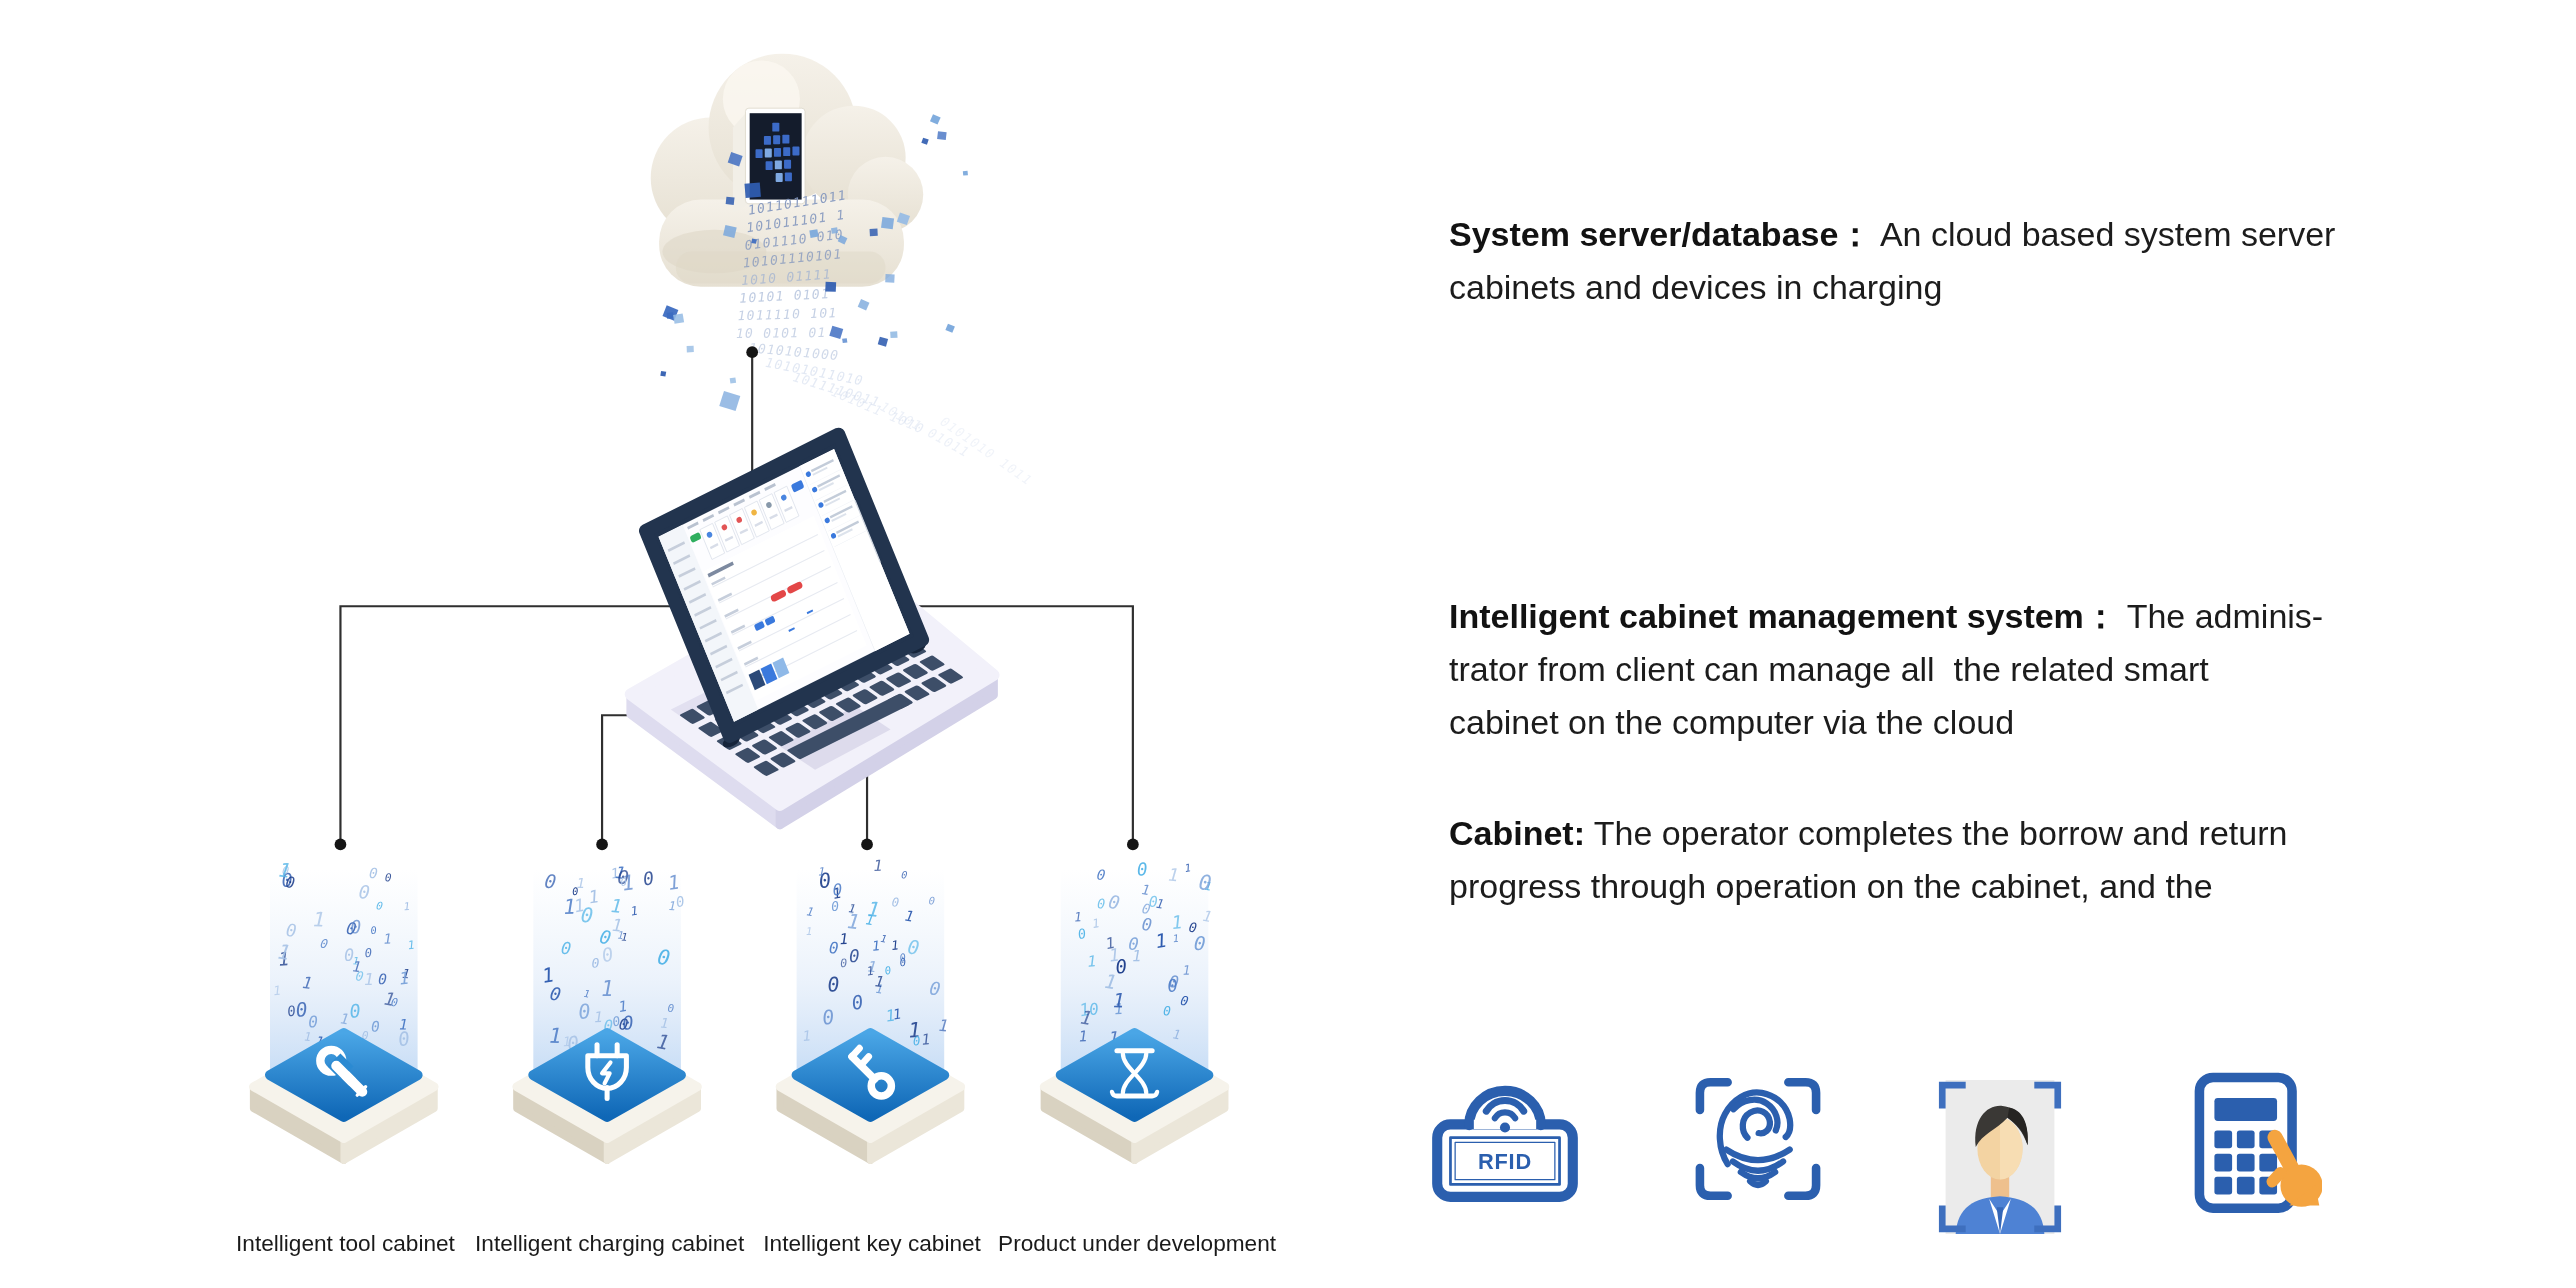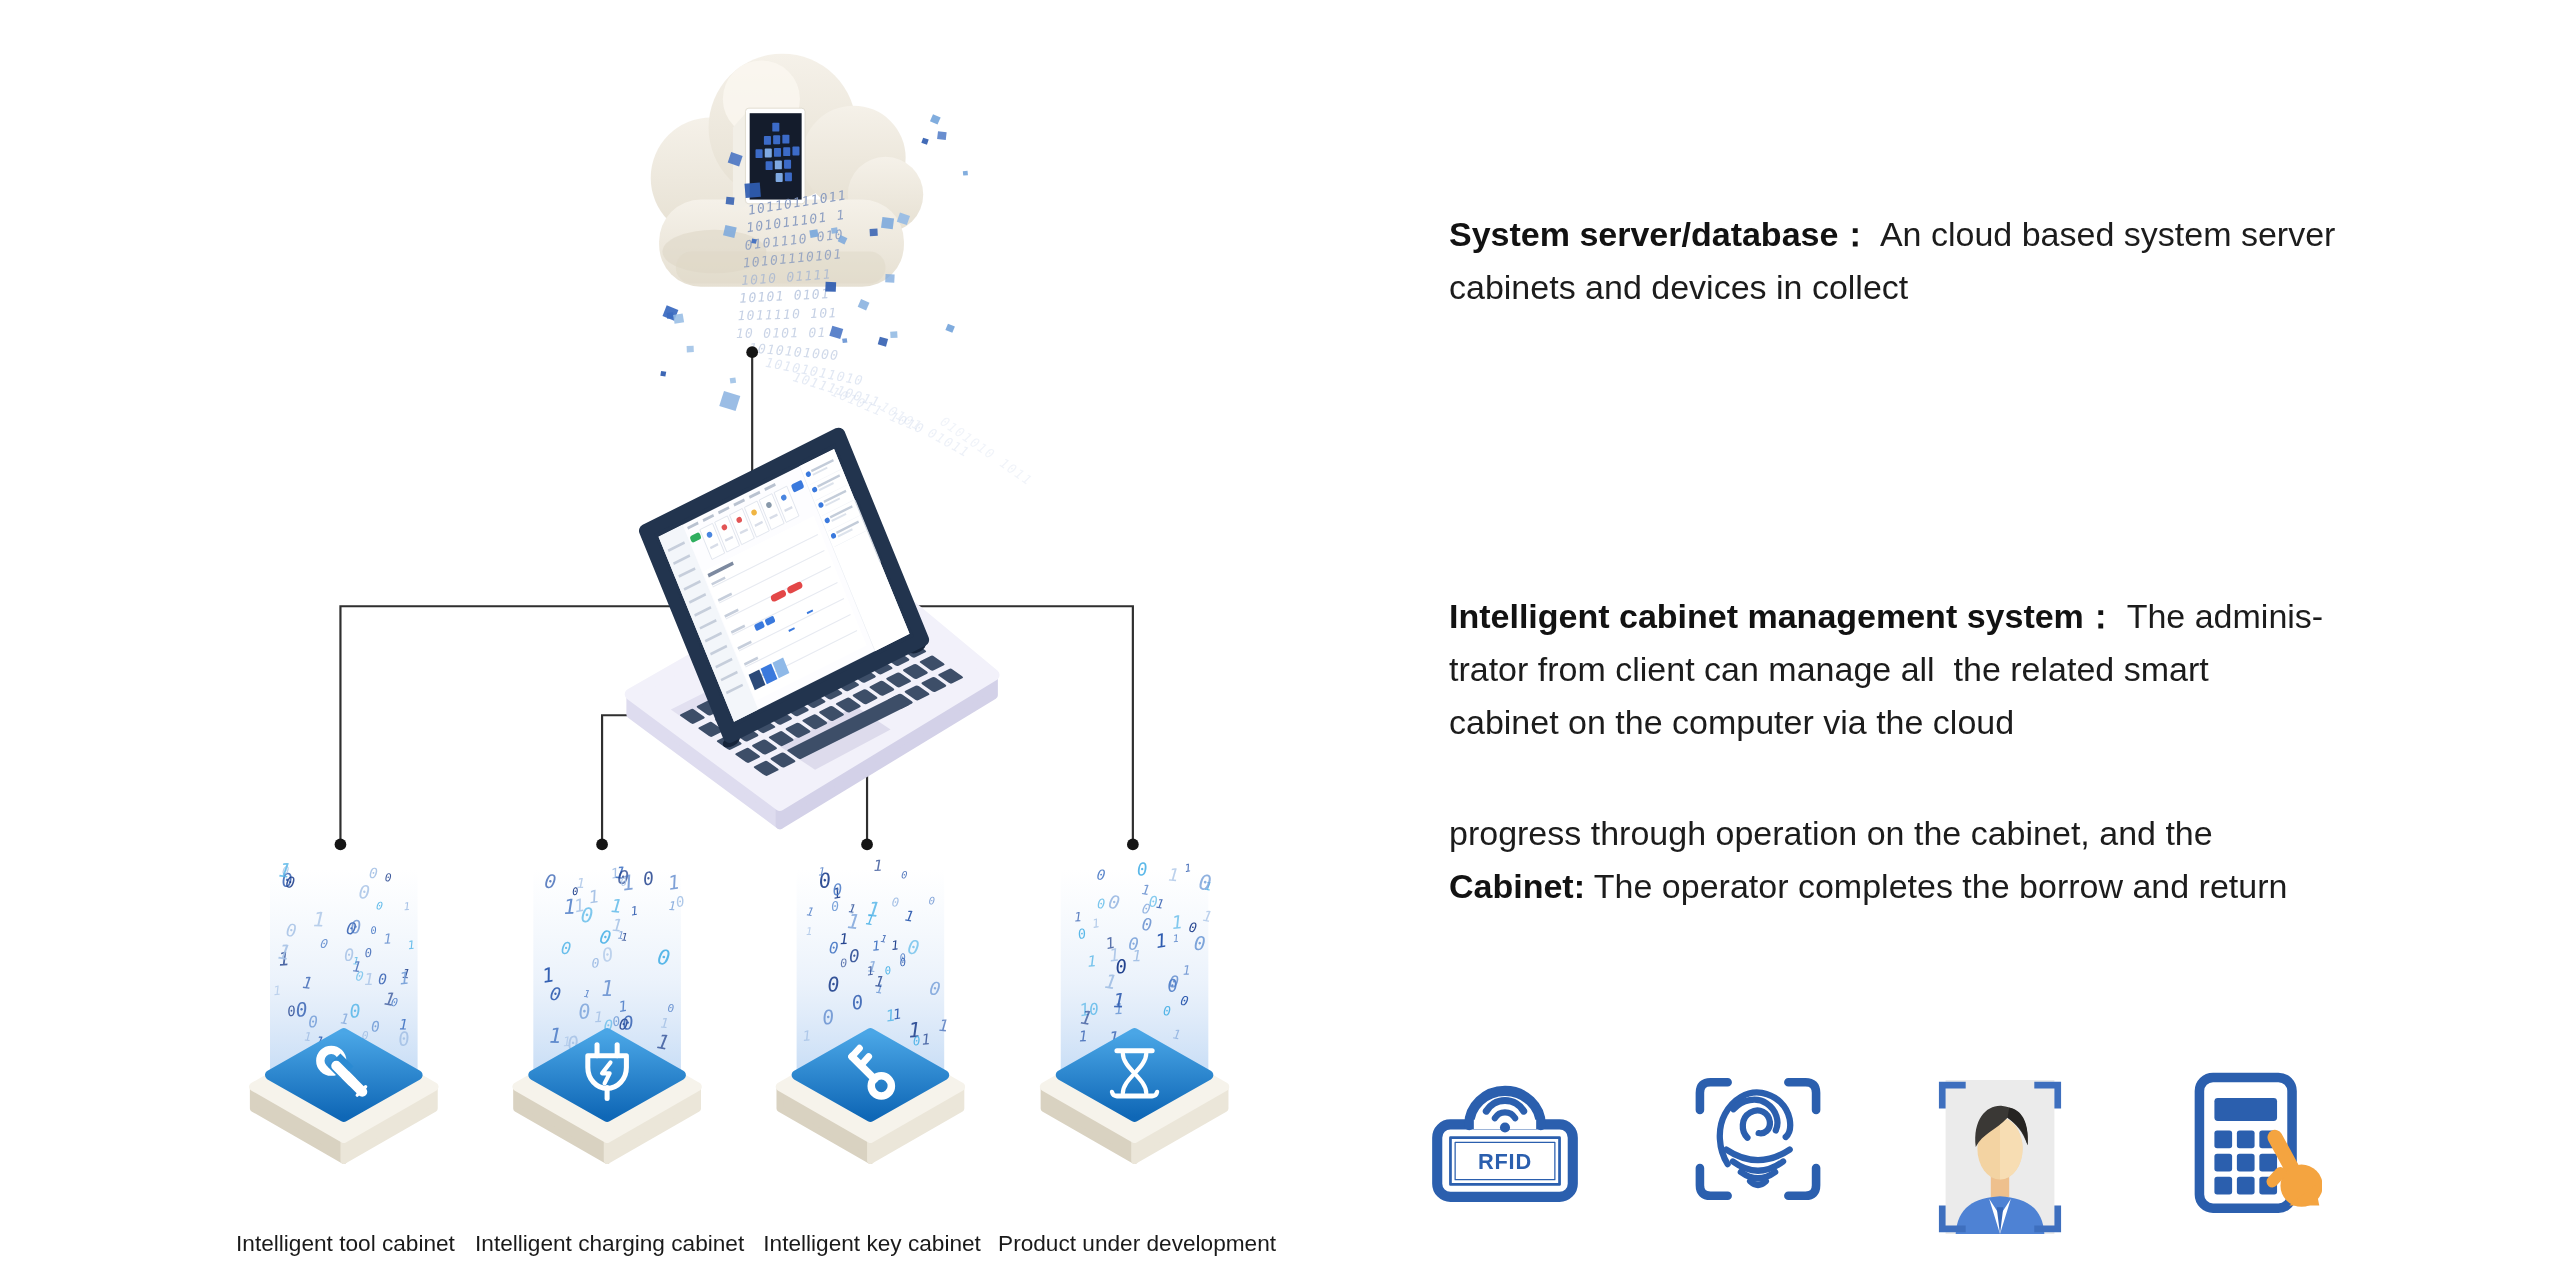--- a/index.html
+++ b/index.html
@@ -538,30 +538,30 @@
       <text x="412" y="1492">Intelligent tool cabinet</text>
       <text x="727" y="1492">Intelligent charging cabinet</text>
       <text x="1040" y="1492">Intelligent key cabinet</text>
       <text x="1356" y="1492">Product under development</text>
     </g>
   </svg>
 
   <div class="annots">
     <div class="annot" id="annot-0">
       <div class="line"><span class="ttl">System server/database：</span><span> An cloud based system server</span></div>
-      <div class="line">cabinets and devices in collect</div>
+      <div class="line">cabinets and devices in charging</div>
     </div>
     <div class="annot" id="annot-1">
       <div class="line"><span class="ttl">Intelligent cabinet management system：</span><span> The adminis-</span></div>
       <div class="line">trator from client can manage all  the related smart</div>
       <div class="line">cabinet on the computer via the cloud</div>
     </div>
     <div class="annot" id="annot-2">
+      <div class="line"><span class="ttl">Cabinet:</span><span> The operator completes the borrow and return</span></div>
       <div class="line">progress through operation on the cabinet, and the</div>
-      <div class="line"><span class="ttl">Cabinet:</span><span> The operator completes the borrow and return</span></div>
     </div>
   </div>
 
   <svg id="icon-rfid" class="acc-icon" width="156" height="127" viewBox="0 0 200 163">
     <g stroke="#2b5fae" fill="none" stroke-linecap="round" stroke-linejoin="round">
       <rect x="13" y="57" width="174" height="93" rx="17" stroke-width="13" fill="#ffffff"></rect>
       <path d="M54,58 A46,44 0 0 1 146,58" stroke-width="13" fill="#ffffff"></path>
       <rect x="60" y="51" width="80" height="12" fill="#ffffff" stroke="none"></rect>
       <path d="M76,40 A28,28 0 0 1 124,40" stroke-width="9"></path>
       <path d="M87,49 A15,15 0 0 1 113,49" stroke-width="8"></path>

